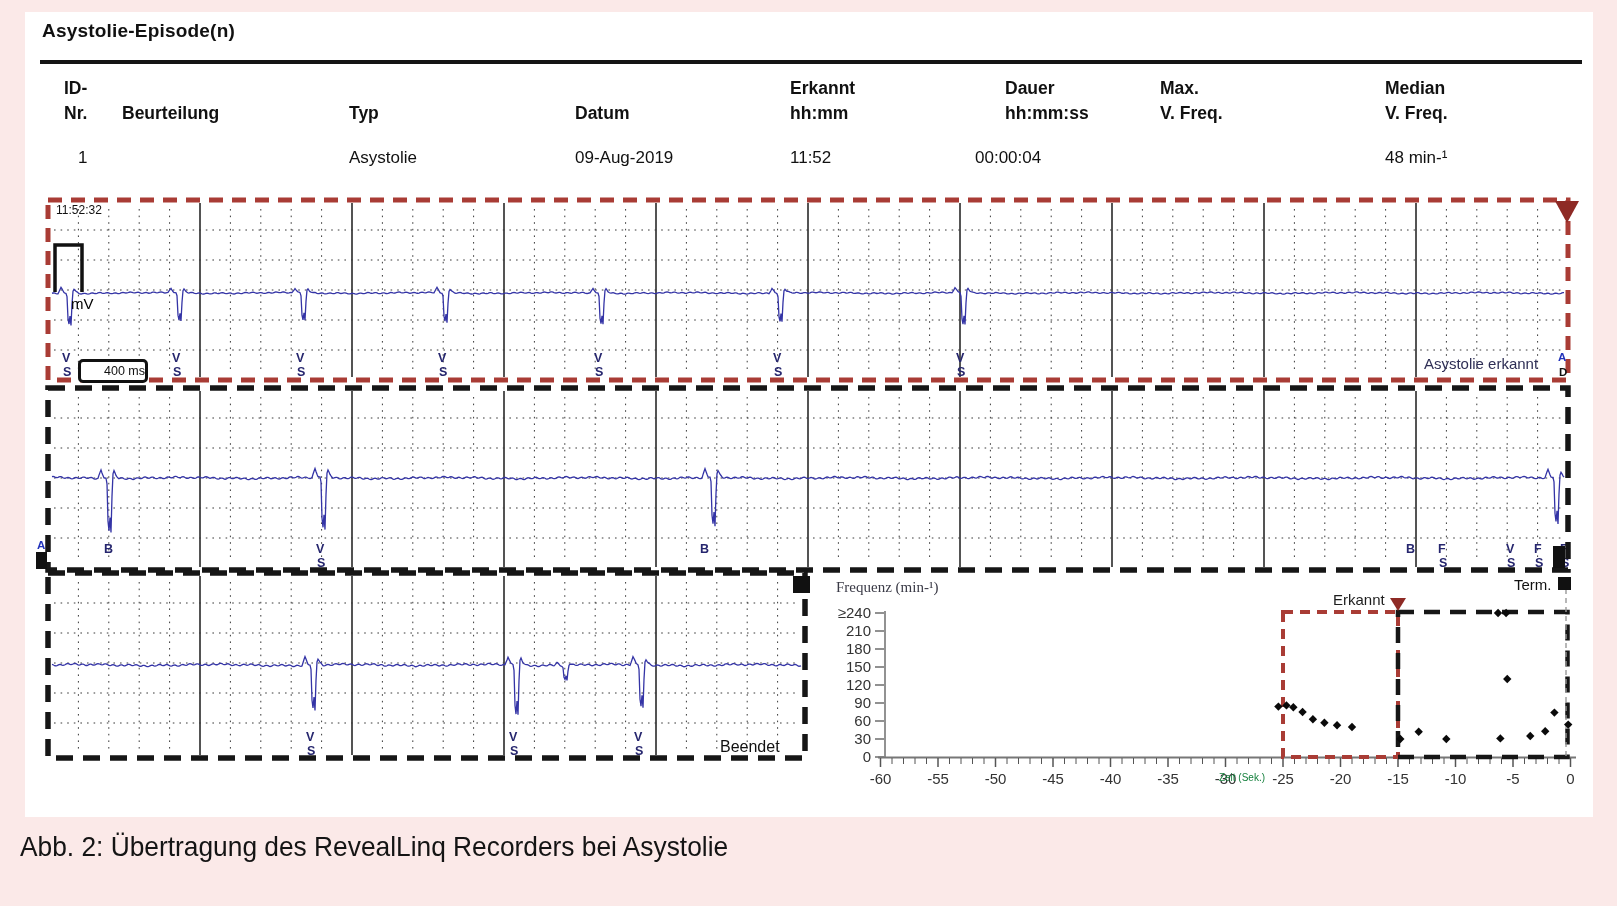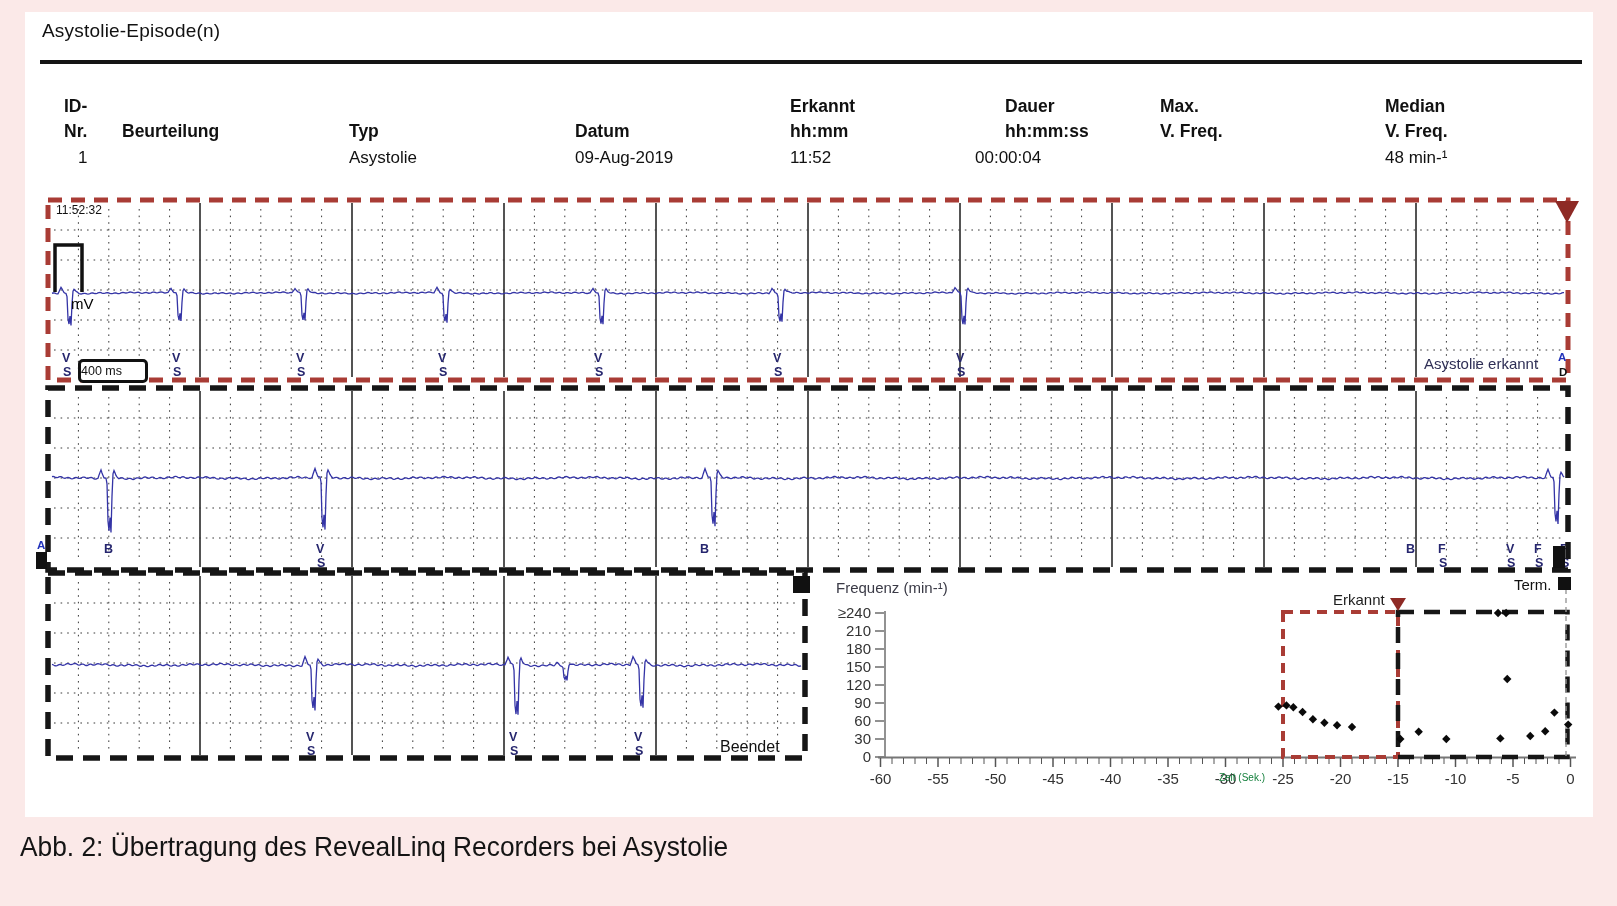--- a/index.html
+++ b/index.html
@@ -3,34 +3,34 @@
 <meta charset="utf-8">
 <style>
   html,body{margin:0;padding:0;}
   body{
     width:1617px;height:906px;position:relative;overflow:hidden;
     background:#fbe9e8;
     font-family:"Liberation Sans","DejaVu Sans",sans-serif;
   }
   .abs{position:absolute;}
   #panel{left:25px;top:12px;width:1568px;height:805px;background:#ffffff;}
-  #title{left:42px;top:20px;font-size:19px;font-weight:normal;color:#111;letter-spacing:.2px;}
+  #title{left:42px;top:20px;font-size:19px;font-weight:bold;color:#111;letter-spacing:.2px;}
   #rule{left:40px;top:60px;width:1542px;height:4px;background:#151515;}
-  .hcol{top:76px;font-size:17.5px;font-weight:bold;color:#111;line-height:25px;white-space:nowrap;margin-top:18px;}
+  .hcol{top:76px;font-size:17.5px;font-weight:bold;color:#111;line-height:25px;white-space:nowrap;}
   .hcol div{height:25px;}
   .rcell{top:148px;font-size:17px;color:#111;white-space:nowrap;}
   #svg{left:0;top:0;pointer-events:none;}
   .striptext{color:#111;white-space:nowrap;}
   #ts1{left:56px;top:203px;font-size:12px;}
   #mv1{left:71px;top:295px;font-size:15px;color:#000000;}
   #calbox{left:78px;top:359px;width:64px;height:18px;border:3px solid #111;border-radius:5px;
-          font-size:12.5px;text-align:left;line-height:18px;background:#fff;}
+          font-size:12.5px;text-align:right;line-height:18px;background:#fff;}
   #asyserk{left:1408px;top:355px;width:146px;text-align:center;font-size:15px;color:#2e2e55;}
   #beendet{left:720px;top:738px;font-size:16px;text-align:right;}
-  #freqtitle{left:836px;top:579px;font-size:15px;color:#3a3a46;}
+  #freqtitle{left:836px;top:579px;font-size:15px;color:#3a3a46;font-family:Liberation Serif, serif;}
   #erkannt2{left:1333px;top:591px;font-size:15px;color:#1d1d1d;}
   #termlbl{left:1514px;top:576px;font-size:15px;color:#111;}
   #zeitlbl{left:1125px;top:772px;width:140px;text-align:right;font-size:10px;color:#15803d;}
   #caption{left:20px;top:831px;font-size:28px;color:#141414;transform:scaleX(.94);transform-origin:left top;white-space:nowrap;}
 </style>
 </head>
 <body>
 
 <div class="abs" id="panel"></div>
 

